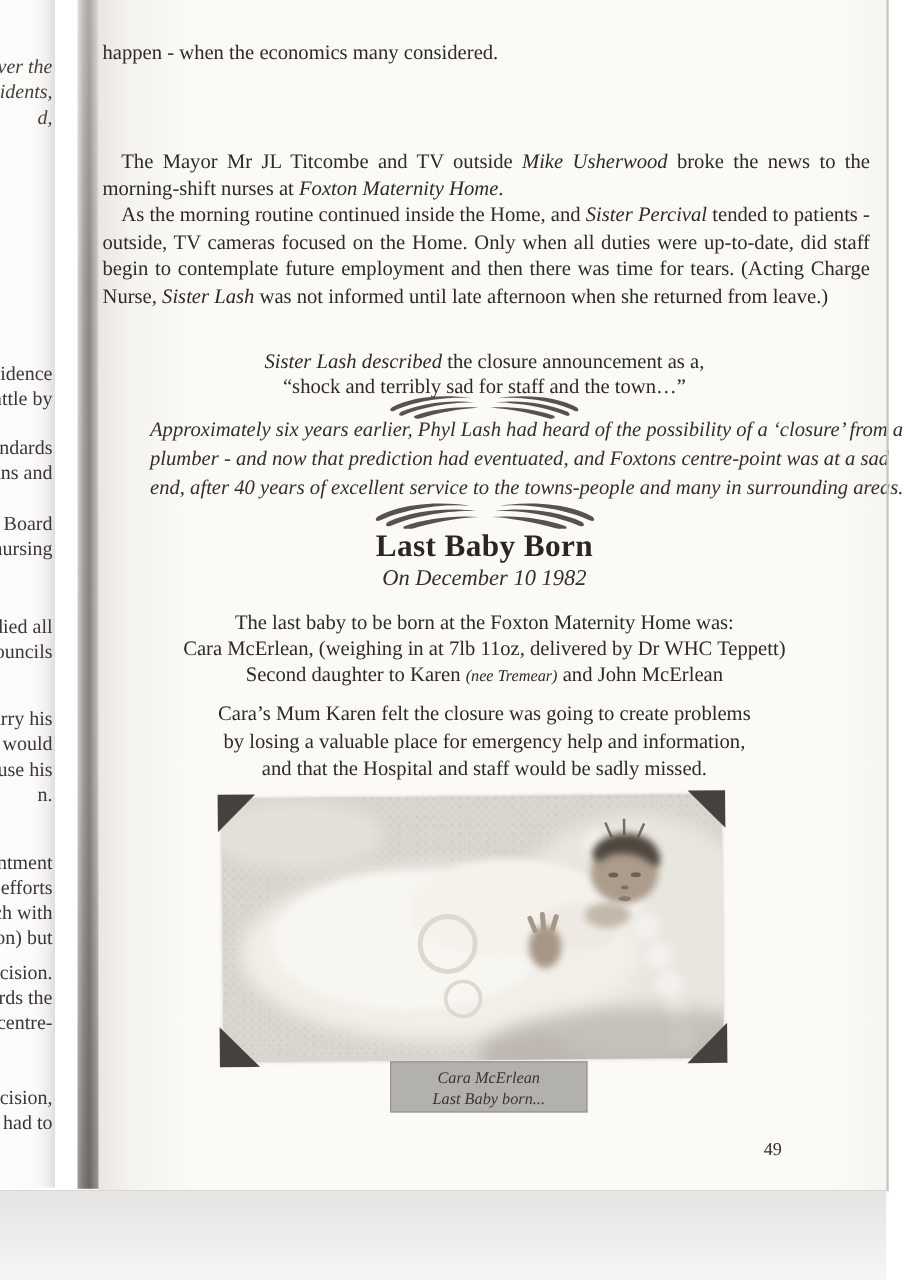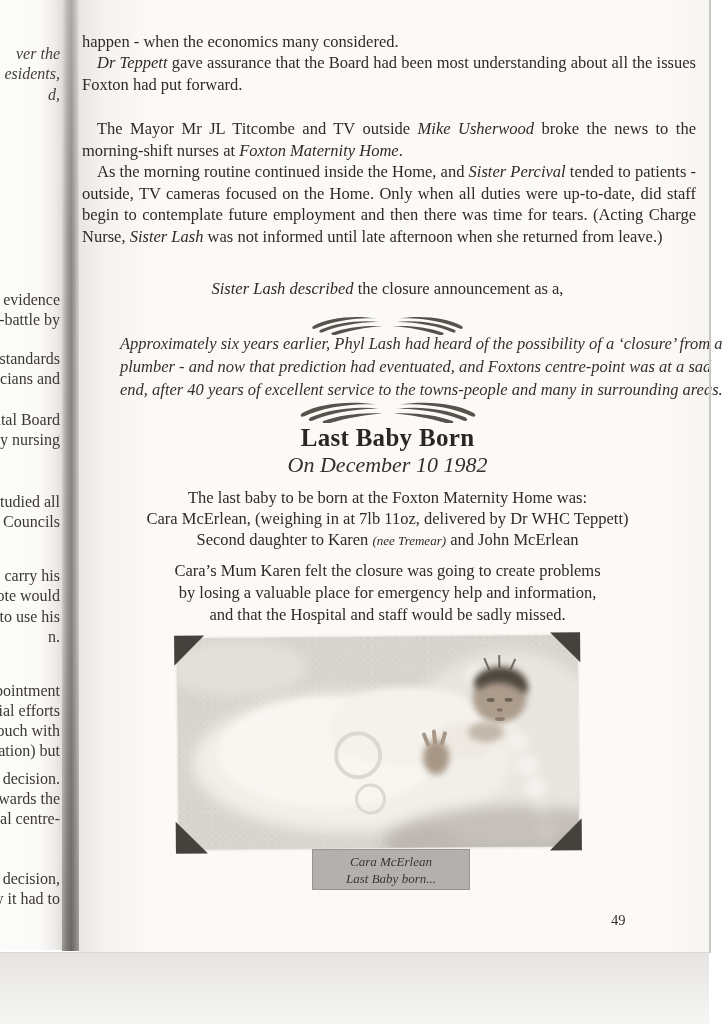--- a/index.html
+++ b/index.html
@@ -5,21 +5,21 @@
   html,body { margin:0; padding:0; }
   body {
     width:725px; height:1024px; position:relative; overflow:hidden;
     background:#ffffff;
     font-family:"Liberation Serif","DejaVu Serif",serif;
     color:#2e2b27;
     -webkit-font-smoothing:antialiased;
   }
   
   .left-page {
-    position:absolute; left:0; top:0; width:62px; height:950px;
+    position:absolute; left:0; top:0; width:44px; height:950px;
     background:linear-gradient(90deg,#fcfcfb 0%,#fbfaf9 65%,#efedeb 88%,#e0deda 100%);
   }
   .frag { position:absolute; right:2px; white-space:nowrap; font-size:16px; color:#3b3833; line-height:19px; }
   .frag.it { font-style:italic; color:#45413b; }
 
   
   .gutter {
     position:absolute; left:62px; top:0; width:17px; height:951px;
     background:linear-gradient(90deg,#d8d6d3 0%,#a39f9b 30%,#8b8884 55%,#b0aeaa 80%,#d6d4d0 100%);
   }
@@ -51,21 +51,21 @@
     position:absolute; left:5px; width:612px; text-align:left;
     font-size:16.5px; line-height:23px; font-style:italic; color:#333029;margin-left:36px;
   }
   .orn-wrap { position:absolute; left:0; right:13px; text-align:center; }
   .title {
     position:absolute; left:0; right:13px; text-align:center;
     font-size:25px; font-weight:bold; letter-spacing:.3px; color:#2a2723;
   }
   .subtitle {
     position:absolute; left:0; right:13px; text-align:center;
-    font-size:22px; font-style:italic; color:#333029;
+    font-size:18px; font-style:italic; color:#333029;
   }
 
   
   .photo {
     position:absolute; left:99px; top:637px; width:400px; height:211px;
     transform:rotate(-0.5deg); background:#dcd8d2;
     box-shadow:0 0 3px rgba(60,55,48,.25);
   }
   .photo svg { display:block; width:100%; height:100%; }
   .pcorner { position:absolute; width:0; height:0; }
@@ -110,25 +110,25 @@
   <span class="frag" style="top:809px">ial centre-</span>
   <span class="frag" style="top:869px">il decision,</span>
   <span class="frag" style="top:889px">w it had to</span>
 </div>
 
 <div class="gutter"></div>
 
 <div class="main-page">
 
   <div class="bp" style="top:31px"><span>happen - when the economics many considered.</span></div>
-  <div class="bp ind" style="top:52px"><span style="font-style: italic;">Dr Teppett</span><span> gave assurance that the Board had been most understanding about all the issues Foxton had put forward.</span></div>
   <div class="bp ind" style="top:118px"><span>The Mayor </span><span style="">Mr JL Titcombe</span><span> and TV outside </span><span style="font-style: italic;">Mike Usherwood</span><span> broke the news to the morning-shift nurses at </span><span style="font-style: italic;">Foxton Maternity Home</span><span>.</span></div>
   <div class="bp ind" style="top:161px"><span>As the morning routine continued inside the Home, and </span><span style="font-style: italic;">Sister Percival</span><span> tended to patients - outside, TV cameras focused on the Home.  Only when all duties were up-to-date, did staff begin to contemplate future employment and then there was time for tears. (Acting Charge Nurse, </span><span style="font-style: italic;">Sister Lash</span><span> was not informed until late afternoon when she returned from leave.)</span></div>
 
   <div class="cline" style="top:278px"><span style="font-style: italic;">Sister Lash described</span><span> the closure announcement as a,</span></div>
+  <div class="cline" style="top:298px"><span>“shock and terribly sad for staff and the town…”</span></div>
 
   <div class="orn-wrap" style="top:313px">
     <svg width="155" height="22" viewBox="0 0 170 22" aria-hidden="true">
       <g fill="#56524c">
         <path d="M4 13 C 20 4, 48 1, 74 5 C 52 3, 22 8, 6 16 C 2 17.5, 1.5 15, 4 13 Z"></path>
         <path d="M12 17 C 30 9, 56 6, 78 9 C 58 8, 30 13, 14 20 C 10 21.5, 9 19, 12 17 Z"></path>
         <path d="M24 20.5 C 40 14.5, 62 12, 80 13.5 C 64 14, 42 18.5, 28 23 C 25 24, 22 22, 24 20.5 Z"></path>
       </g>
       <g fill="#56524c" transform="translate(170,0) scale(-1,1)">
         <path d="M4 13 C 20 4, 48 1, 74 5 C 52 3, 22 8, 6 16 C 2 17.5, 1.5 15, 4 13 Z"></path>

